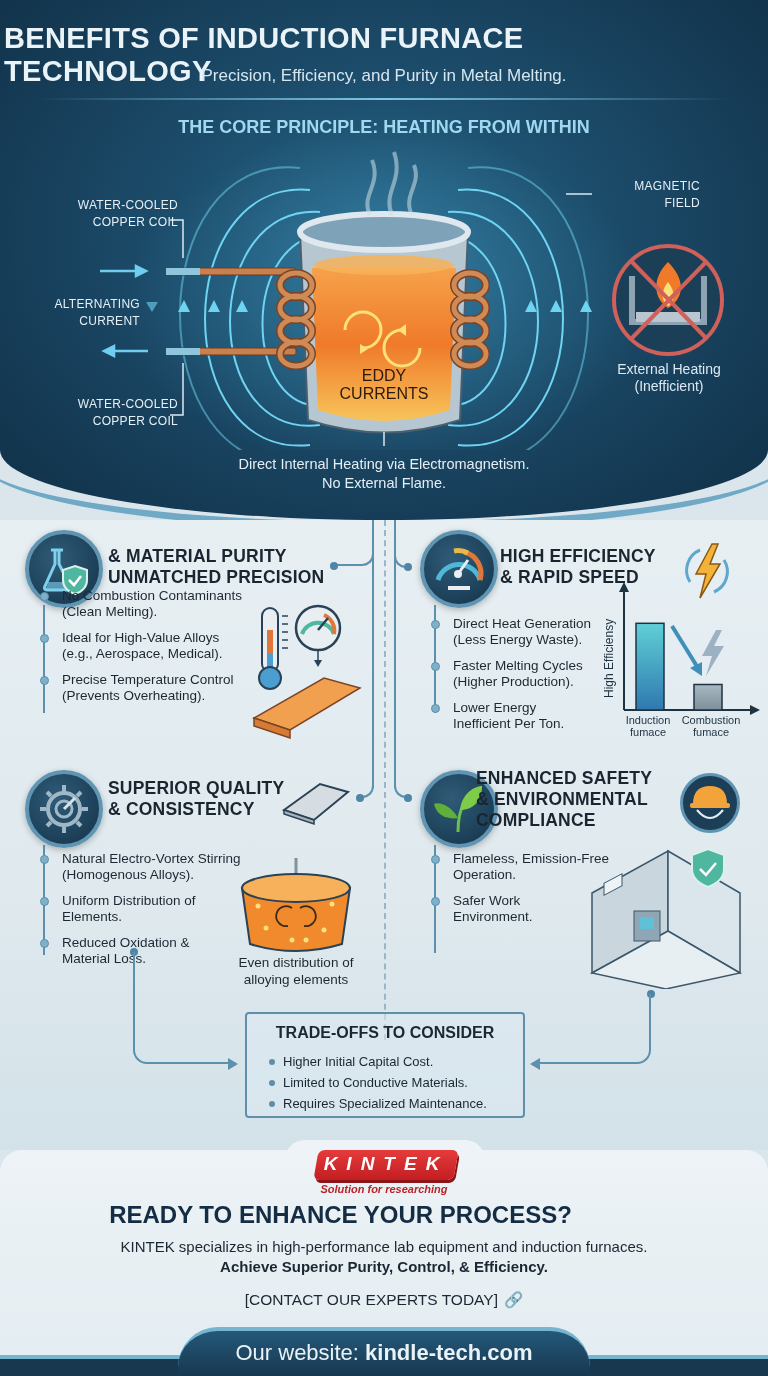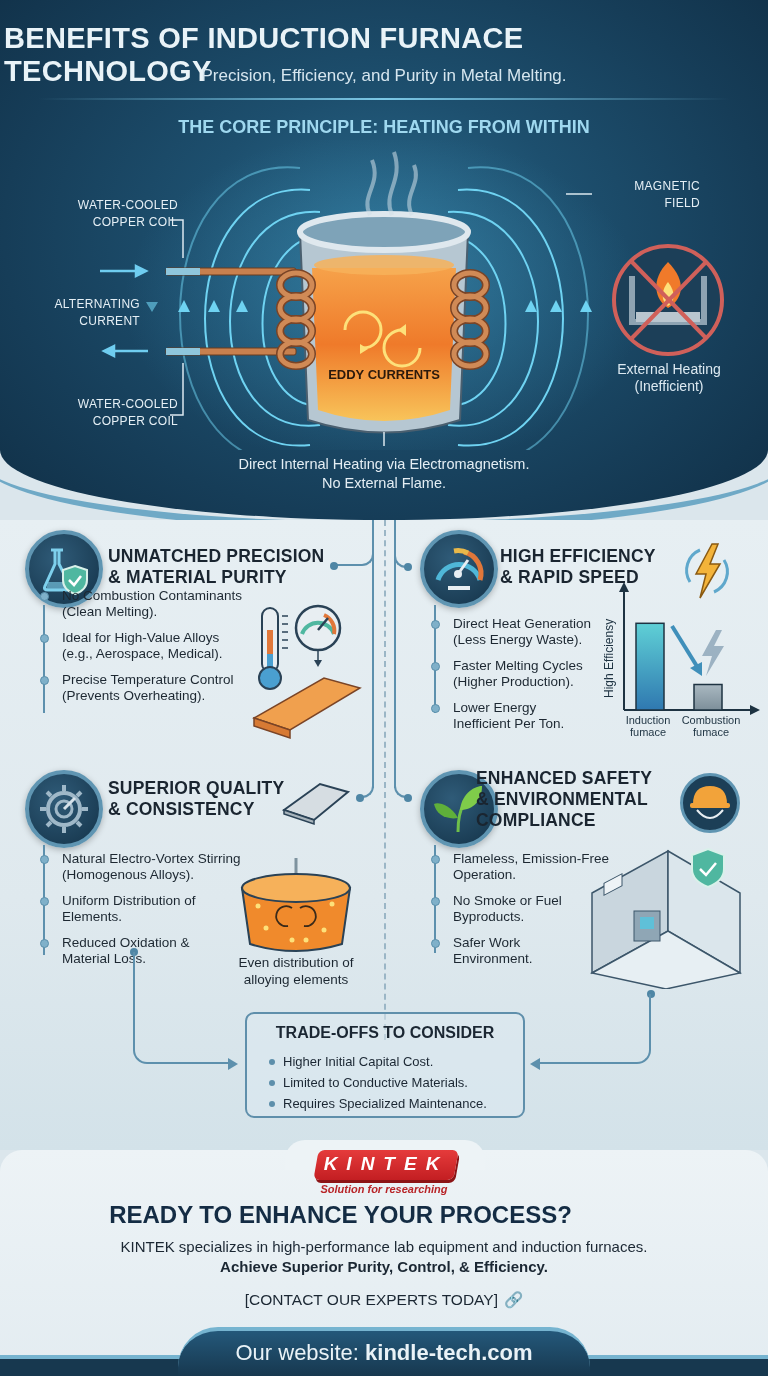--- a/index.html
+++ b/index.html
@@ -77,21 +77,21 @@
   .bullet .dot {
     position: absolute; left: -4px; top: 4px; width: 9px; height: 9px; border-radius: 50%;
     background: #7fb0c9; border: 1.5px solid #5a8fab;
   }
   .vline { position: absolute; width: 2px; background: #5d90ad; }
   .conn { position: absolute; border-color: #5d90ad; border-style: solid; }
   .cdot { position: absolute; width: 8px; height: 8px; border-radius: 50%; background: #4f86a5; }
 
   #tradeoffs {
     position: absolute; left: 245px; top: 1012px; width: 280px; height: 106px;
-    border: 2px solid #5f8fab; border-radius: 9px;
+    border: 2px solid #5f8fab; border-radius: 4px;
     background: rgba(220,233,240,0.55);
   }
   #tradeoffs-title {
     position: absolute; left: 0; top: 10px; width: 100%; text-align: center;
     font-weight: 700; font-size: 16px; color: #1b2733;
   }
   .to-item {
     position: absolute; left: 22px; font-size: 13px; color: #1b2733; padding-left: 14px;
   }
   .to-item::before {
@@ -294,21 +294,21 @@
     <div>CURRENT</div>
   </div>
   <div class="hero-label" style="left:58px;top:396px;width:120px">
     <div>WATER-COOLED</div>
     <div>COPPER COIL</div>
   </div>
   <div class="hero-label" style="left:590px;top:178px;width:110px">
     <div>MAGNETIC</div>
     <div>FIELD</div>
   </div>
-  <div class="abs" style="left:320px;top:367px;width:128px;text-align:center;font-weight:700;font-size:13px;color:#2b1a0c">EDDY CURRENTS</div>
+  <div class="abs" style="left:320px;top:367px;width:128px;text-align:center;font-weight:400;font-size:16px;color:#2b1a0c">EDDY CURRENTS</div>
   <div id="ext-heat-label">
     <div>External Heating</div>
     <div>(Inefficient)</div>
   </div>
 
   <div id="caption">
     <div>Direct Internal Heating via Electromagnetism.</div>
     <div>No External Flame.</div>
   </div>
 </div>
@@ -330,22 +330,22 @@
 <div class="sec-icon" style="left:25px;top:530px">
   <svg width="70" height="70" viewBox="0 0 70 70">
     <path d="M22 16 L34 16 M26 16 L26 30 L16 52 Q14 56 19 56 L40 56" fill="none" stroke="#7ed0ec" stroke-width="3"></path>
     <path d="M30 16 L30 30 L36 42" fill="none" stroke="#7ed0ec" stroke-width="3"></path>
     <path d="M19 48 L37 48 L40 56 L17 56 Z" fill="#7ed0ec" opacity="0.6"></path>
     <path d="M46 32 L58 36 L58 46 Q58 56 46 60 Q34 56 34 46 L34 36 Z" fill="#4fb7a0" stroke="#d9f1ea" stroke-width="2"></path>
     <path d="M40 46 L45 51 L52 42" fill="none" stroke="#fff" stroke-width="2.5"></path>
   </svg>
 </div>
 <div class="sec-title" style="left:108px;top:546px">
+  <div>&amp; MATERIAL PURITY</div>
   <div>UNMATCHED PRECISION</div>
-  <div>&amp; MATERIAL PURITY</div>
 </div>
 <div class="vline" style="left:43px;top:605px;height:108px"></div>
 <div class="bullets" style="left:44px;top:588px;width:220px">
   <div class="bullet">
       <span class="dot"></span>
       <div>No Combustion Contaminants</div>
       <div>(Clean Melting).</div>
     </div>
   <div class="bullet">
       <span class="dot"></span>
@@ -524,25 +524,20 @@
 </div>
 <div class="vline" style="left:434px;top:845px;height:108px"></div>
 <div class="bullets" style="left:435px;top:851px;width:180px">
   <div class="bullet">
       <span class="dot"></span>
       <div>Flameless, Emission-Free</div>
       <div>Operation.</div>
     </div>
   <div class="bullet">
       <span class="dot"></span>
-      <div>No Smoke or Fuel</div>
-      <div>Byproducts.</div>
-    </div>
-  <div class="bullet">
-      <span class="dot"></span>
       <div>Safer Work</div>
       <div>Environment.</div>
     </div>
 </div>
 <svg class="abs" style="left:582px;top:843px" width="168" height="146">
   <polygon points="10,50 86,8 86,88 10,130" fill="#c9d6de" stroke="#3c566a" stroke-width="1.5"></polygon>
   <polygon points="86,8 158,50 158,130 86,88" fill="#dbe6ec" stroke="#3c566a" stroke-width="1.5"></polygon>
   <polygon points="10,130 86,88 158,130 84,146" fill="#e7eff3" stroke="#3c566a" stroke-width="1.5"></polygon>
   <rect x="52" y="68" width="26" height="30" fill="#8fa6b5" stroke="#3c566a"></rect>
   <rect x="58" y="74" width="14" height="12" fill="#5fc0d8"></rect>

